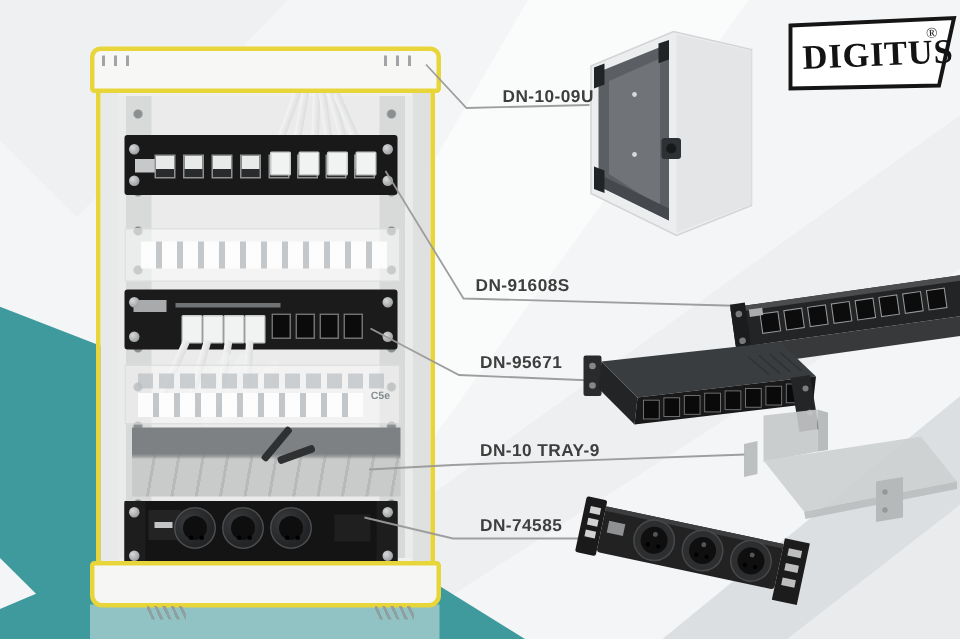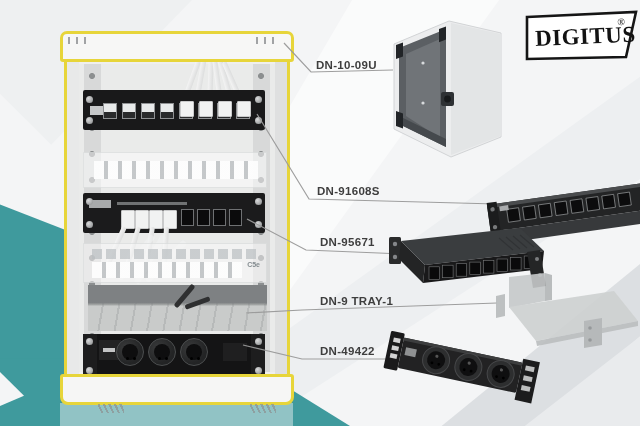--- a/index.html
+++ b/index.html
@@ -306,19 +306,19 @@
 
     <g>
       <polygon points="527,17 636,12 626,57 527,59" fill="#ffffff" stroke="#151515" stroke-width="2.6"></polygon>
       <g transform="rotate(-2.5 580 36)">
         <text x="535" y="44" font-family="Liberation Serif, serif" font-weight="bold" font-size="23" letter-spacing="0.5" fill="#131313">DIGITUS</text>
         <text x="618" y="27" font-family="Liberation Serif, serif" font-size="10" fill="#131313">®</text>
       </g>
     </g>
   </svg>
 
-  <div class="plabel" style="left:316px;top:59px">DN-10-09U</div>
+  <div class="plabel" style="left:335px;top:59px">DN-10-09U</div>
   <div class="plabel" style="left:317px;top:185px">DN-91608S</div>
   <div class="plabel" style="left:320px;top:236px">DN-95671</div>
-  <div class="plabel" style="left:320px;top:295px">DN-9 TRAY-1</div>
-  <div class="plabel" style="left:320px;top:345px">DN-49422</div>
+  <div class="plabel" style="left:320px;top:295px">DN-10 TRAY-9</div>
+  <div class="plabel" style="left:320px;top:345px">DN-74585</div>
 
 </div>
 
 </body></html>

